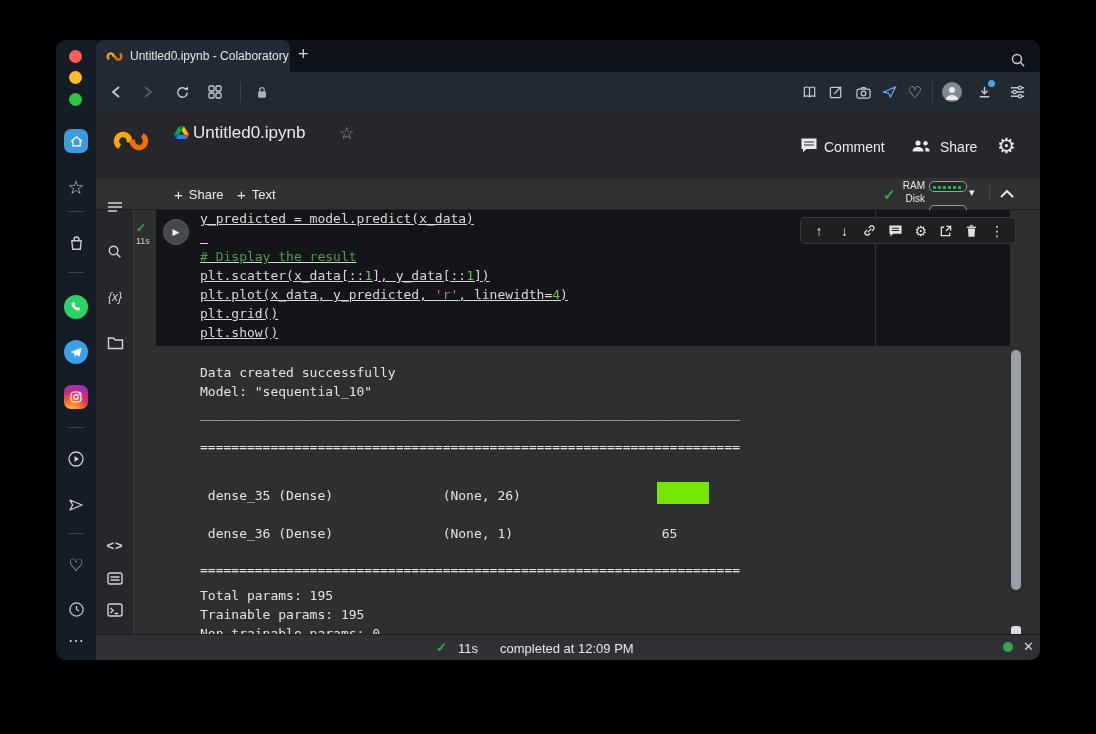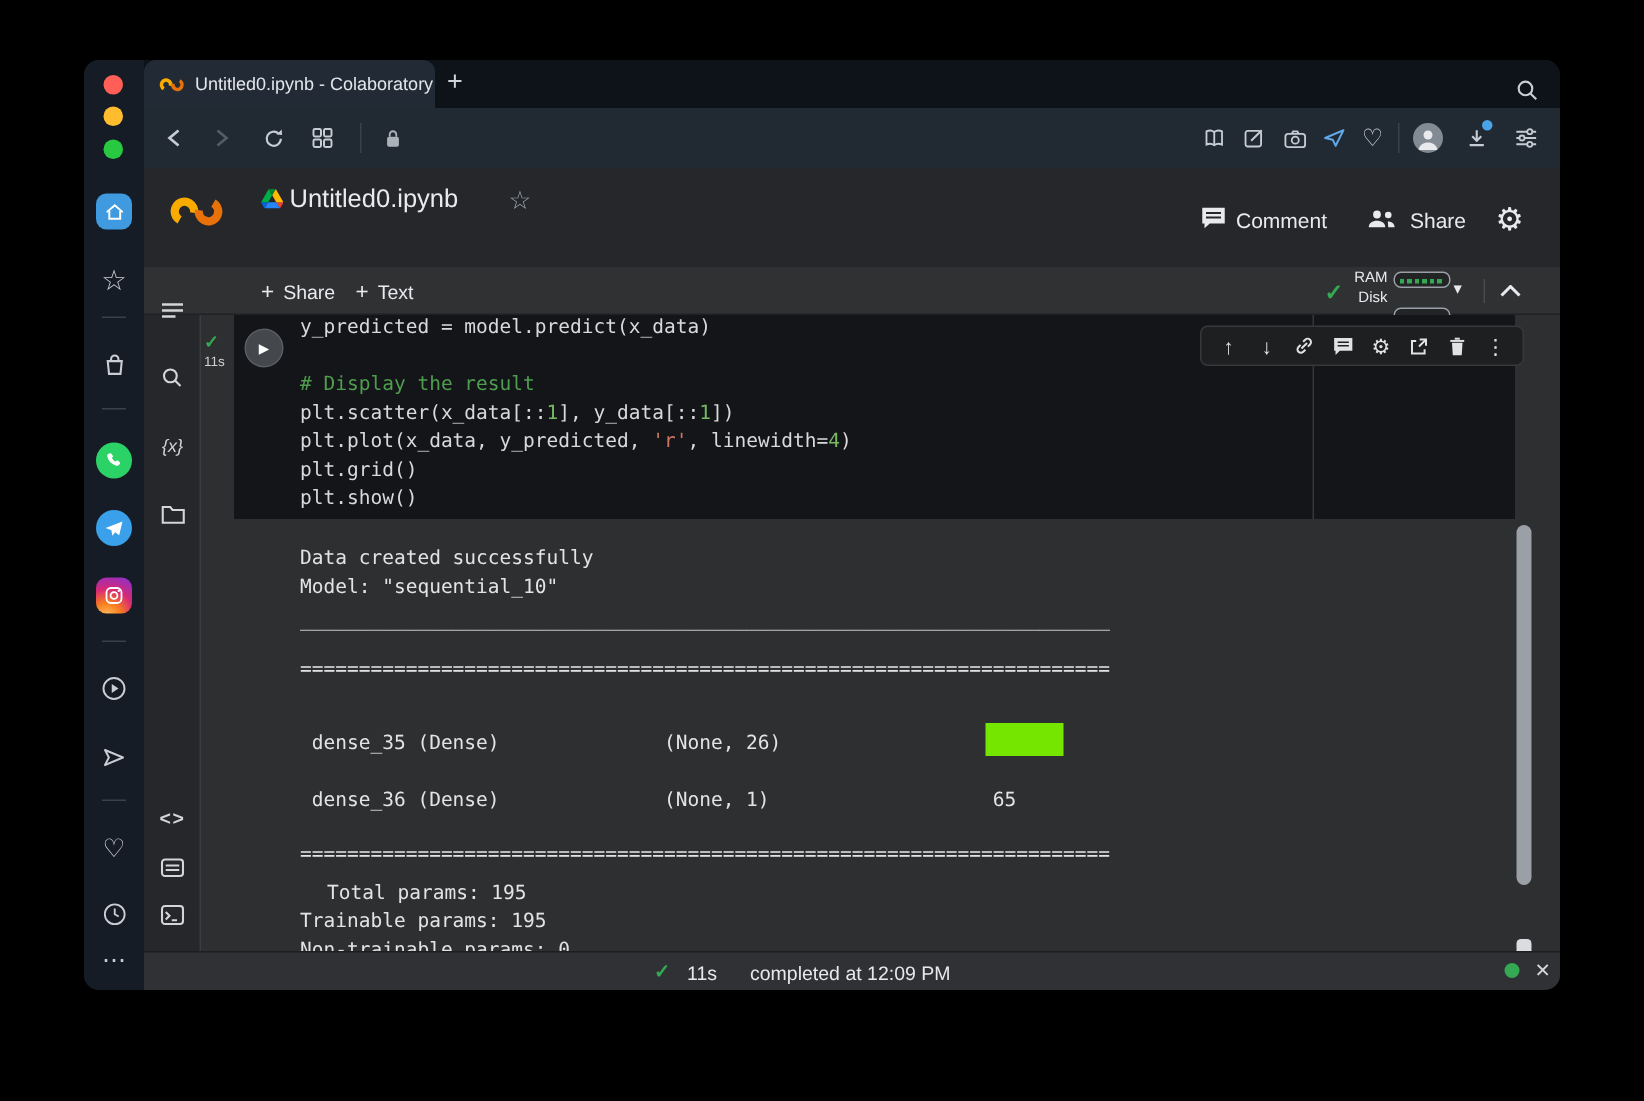--- a/index.html
+++ b/index.html
@@ -29,21 +29,21 @@
   .autosave{font-size:13px;color:#c3c7cb;text-decoration:underline;}
   .hlabel{font-size:14px;color:#e8eaed;}
   .ctoolbar{left:40px;top:138px;width:944px;height:32px;background:#2f3133;border-bottom:1px solid #202123;box-sizing:border-box;}
   .addbtn{display:flex;align-items:center;gap:6px;color:#e8eaed;font-size:13px;}
   .addbtn .pl{font-size:15px;color:#e8eaed;}
   .csidebar{left:40px;top:170px;width:38px;height:424px;background:#26272a;border-right:1px solid #3c3d3f;box-sizing:border-box;}
   .sic{left:50px;width:18px;height:18px;display:flex;align-items:center;justify-content:center;color:#d3d5d7;}
   .content{left:78px;top:170px;width:906px;height:424px;background:#2d2f31;}
   .editor{left:100px;top:170px;width:854px;height:136px;background:#131518;}
   .mono{font-family:"DejaVu Sans Mono",monospace;font-size:13px;line-height:19px;white-space:pre;}
-  .code{color:#d8d9da;}
+  .code{color:#d8d9da;text-decoration:underline;}
   .cmt{color:#4f9e4f;}
   .str{color:#ce7762;}
   .num{color:#79b964;}
   .oline{color:#e2e3e4;}
   .celltb{left:744px;top:177px;width:216px;height:27px;background:#1e1f21;border:1px solid #37383a;border-radius:5px;
     display:flex;align-items:center;justify-content:space-between;padding:0 9px;box-sizing:border-box;}
   .celltb .ci{width:18px;height:18px;display:flex;align-items:center;justify-content:center;color:#e0e2e4;font-size:14px;}
   .dim{color:#6f7377;}
   .playbtn{left:107px;top:179px;width:26px;height:26px;border-radius:50%;background:#44484c;border:1px solid #5a5e63;
     display:flex;align-items:center;justify-content:center;color:#fff;font-size:9px;box-sizing:border-box;}
@@ -368,21 +368,21 @@
   </div>
 
   <div class="abs mono oline" style="left:144px;top:323px">Data created successfully</div>
   <div class="abs mono oline" style="left:144px;top:342px">Model: "sequential_10"</div>
   <div class="abs mono oline" style="left:144px;top:364px">_____________________________________________________________________</div>
   <div class="abs mono oline" style="left:144px;top:397px">=====================================================================</div>
   <div class="abs mono oline" style="left:144px;top:446px"> dense_35 (Dense)              (None, 26)                  </div>
   <div class="abs hl"></div>
   <div class="abs mono oline" style="left:144px;top:484px"> dense_36 (Dense)              (None, 1)                   65        </div>
   <div class="abs mono oline" style="left:144px;top:520px">=====================================================================</div>
-  <div class="abs mono oline" style="left:162px;top:546px">Total params: 195</div>
+  <div class="abs mono oline" style="left:144px;top:546px">Total params: 195</div>
   <div class="abs mono oline" style="left:144px;top:565px">Trainable params: 195</div>
   <div class="abs mono oline" style="left:144px;top:584px">Non-trainable params: 0</div>
   <div class="abs mono oline" style="left:144px;top:578px;height:16px;overflow:hidden;line-height:29px">_____________________________________________________________________</div>
 
   <div class="abs vscroll"></div>
   <div class="abs vscroll2"></div>
 
   <div class="abs statusbar"></div>
   <div class="abs green" style="left:380px;top:600px;font-size:13px;font-weight:bold">✓</div>
   <div class="abs stext" style="left:402px;top:601px">11s</div>

